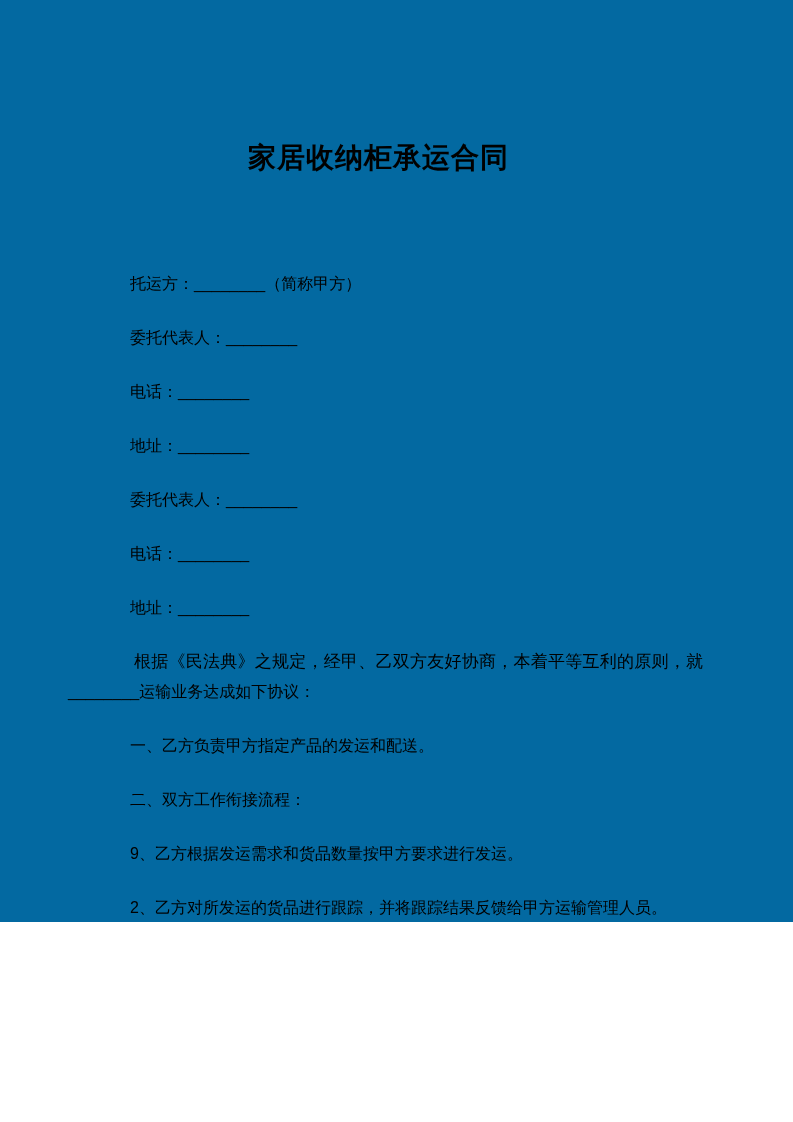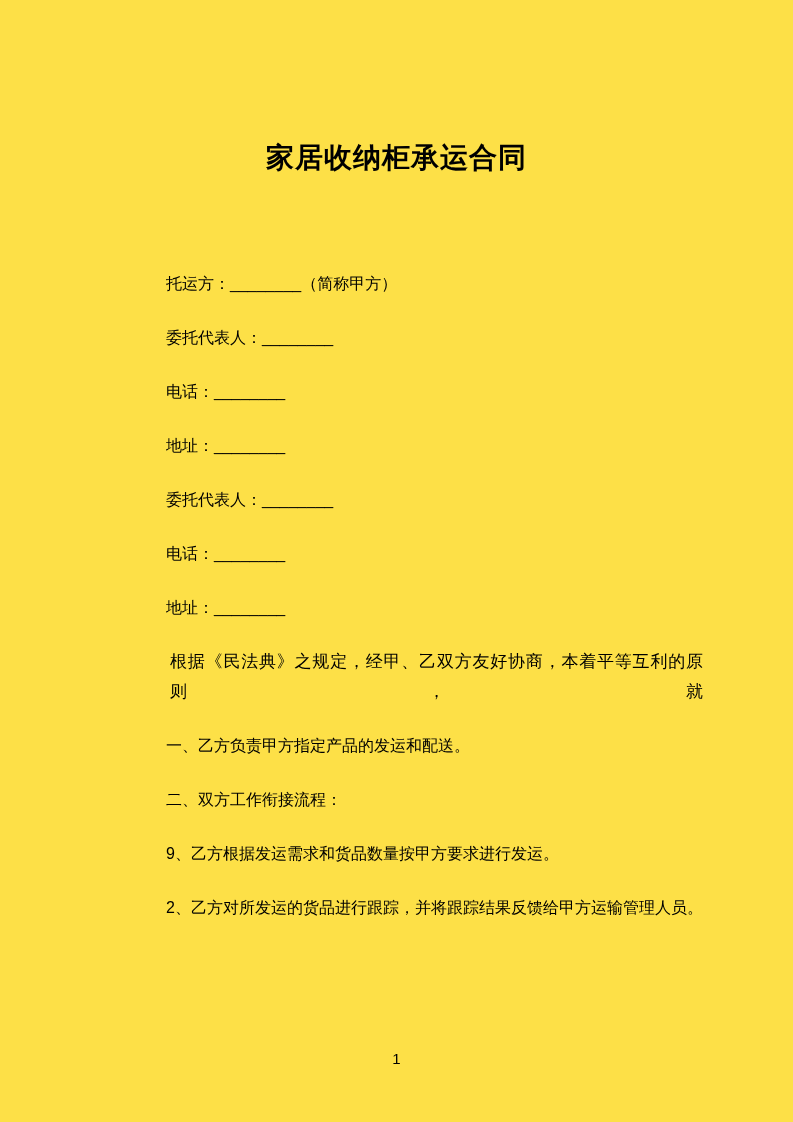--- a/index.html
+++ b/index.html
@@ -5,24 +5,24 @@
   * { margin: 0; padding: 0; box-sizing: border-box; }
   html, body { background: #ffffff; }
   body {
     font-family: "Liberation Sans", "DejaVu Sans", sans-serif;
     color: #000000;
     -webkit-font-smoothing: antialiased;
   }
   .page {
     position: relative;
     width: 793px;
-    height: 1122px;
-    background: #fde047;
+    height: 922px;
+    background: #0369a1;
     overflow: hidden;
-    padding-left: 104px;
+    padding-left: 68px;
     padding-right: 90px;
   }
   .doc-title {
     margin: 139px -90px 0 -104px;
     text-align: center;
     font-size: 28px;
     line-height: 37px;
     font-weight: 700;
     letter-spacing: 1px;
   }
@@ -72,20 +72,21 @@
     <p class="para">托运方：________（简称甲方）</p>
     <p class="para">委托代表人：________</p>
     <p class="para">电话：________</p>
     <p class="para">地址：________</p>
     <p class="para">委托代表人：________</p>
     <p class="para">电话：________</p>
     <p class="para">地址：________</p>
 
     <div class="intro">
       <div class="intro-line1">根据《民法典》之规定，经甲、乙双方友好协商，本着平等互利的原则，就</div>
+      <div class="intro-line2">________运输业务达成如下协议：</div>
     </div>
 
     <p class="para">一、乙方负责甲方指定产品的发运和配送。</p>
     <p class="para">二、双方工作衔接流程：</p>
     <p class="para">9、乙方根据发运需求和货品数量按甲方要求进行发运。</p>
     <p class="para">2、乙方对所发运的货品进行跟踪，并将跟踪结果反馈给甲方运输管理人员。</p>
 
   </div>
 
   <div class="page-footer">1</div>

